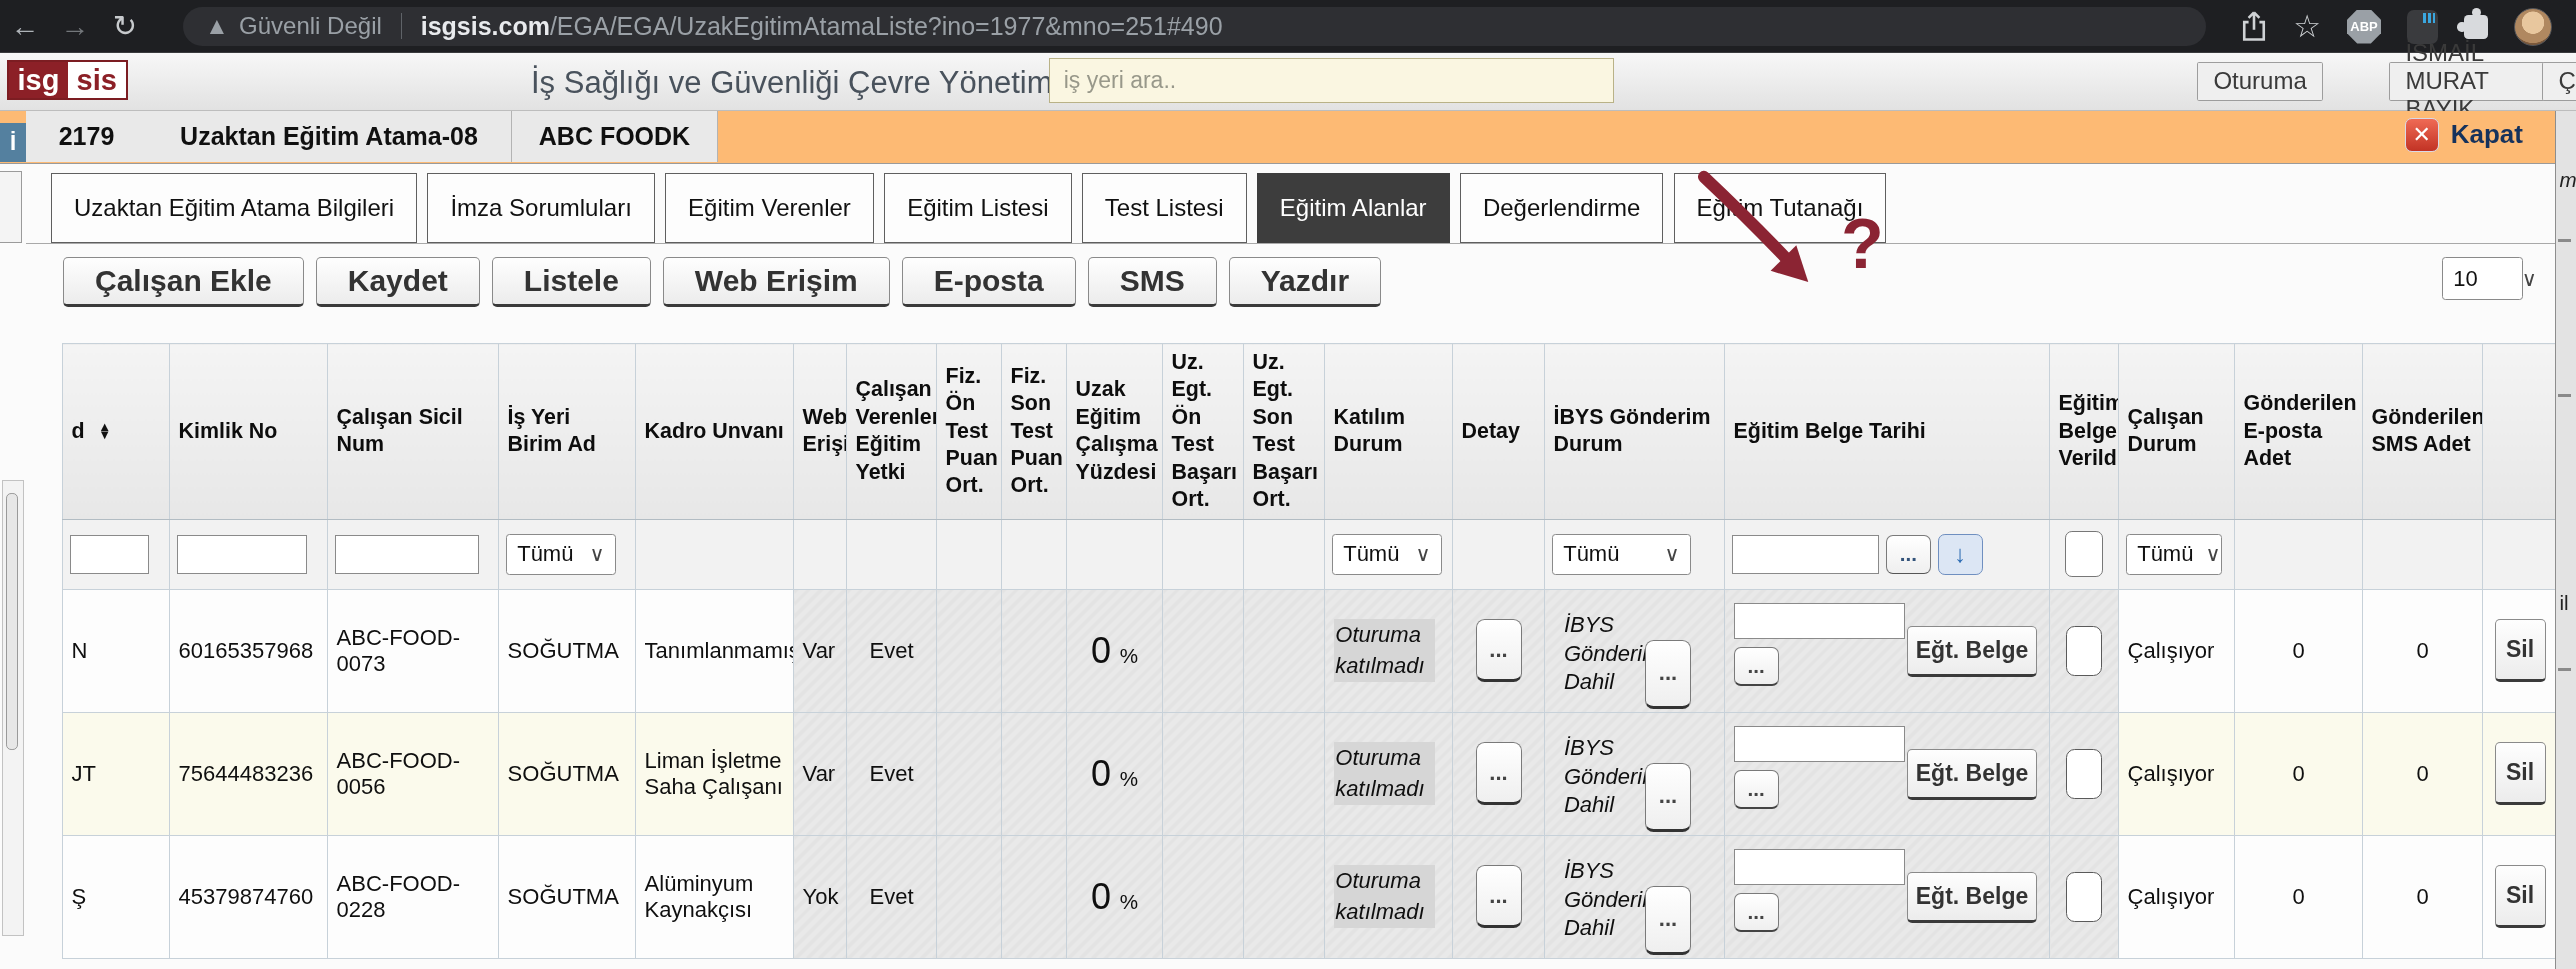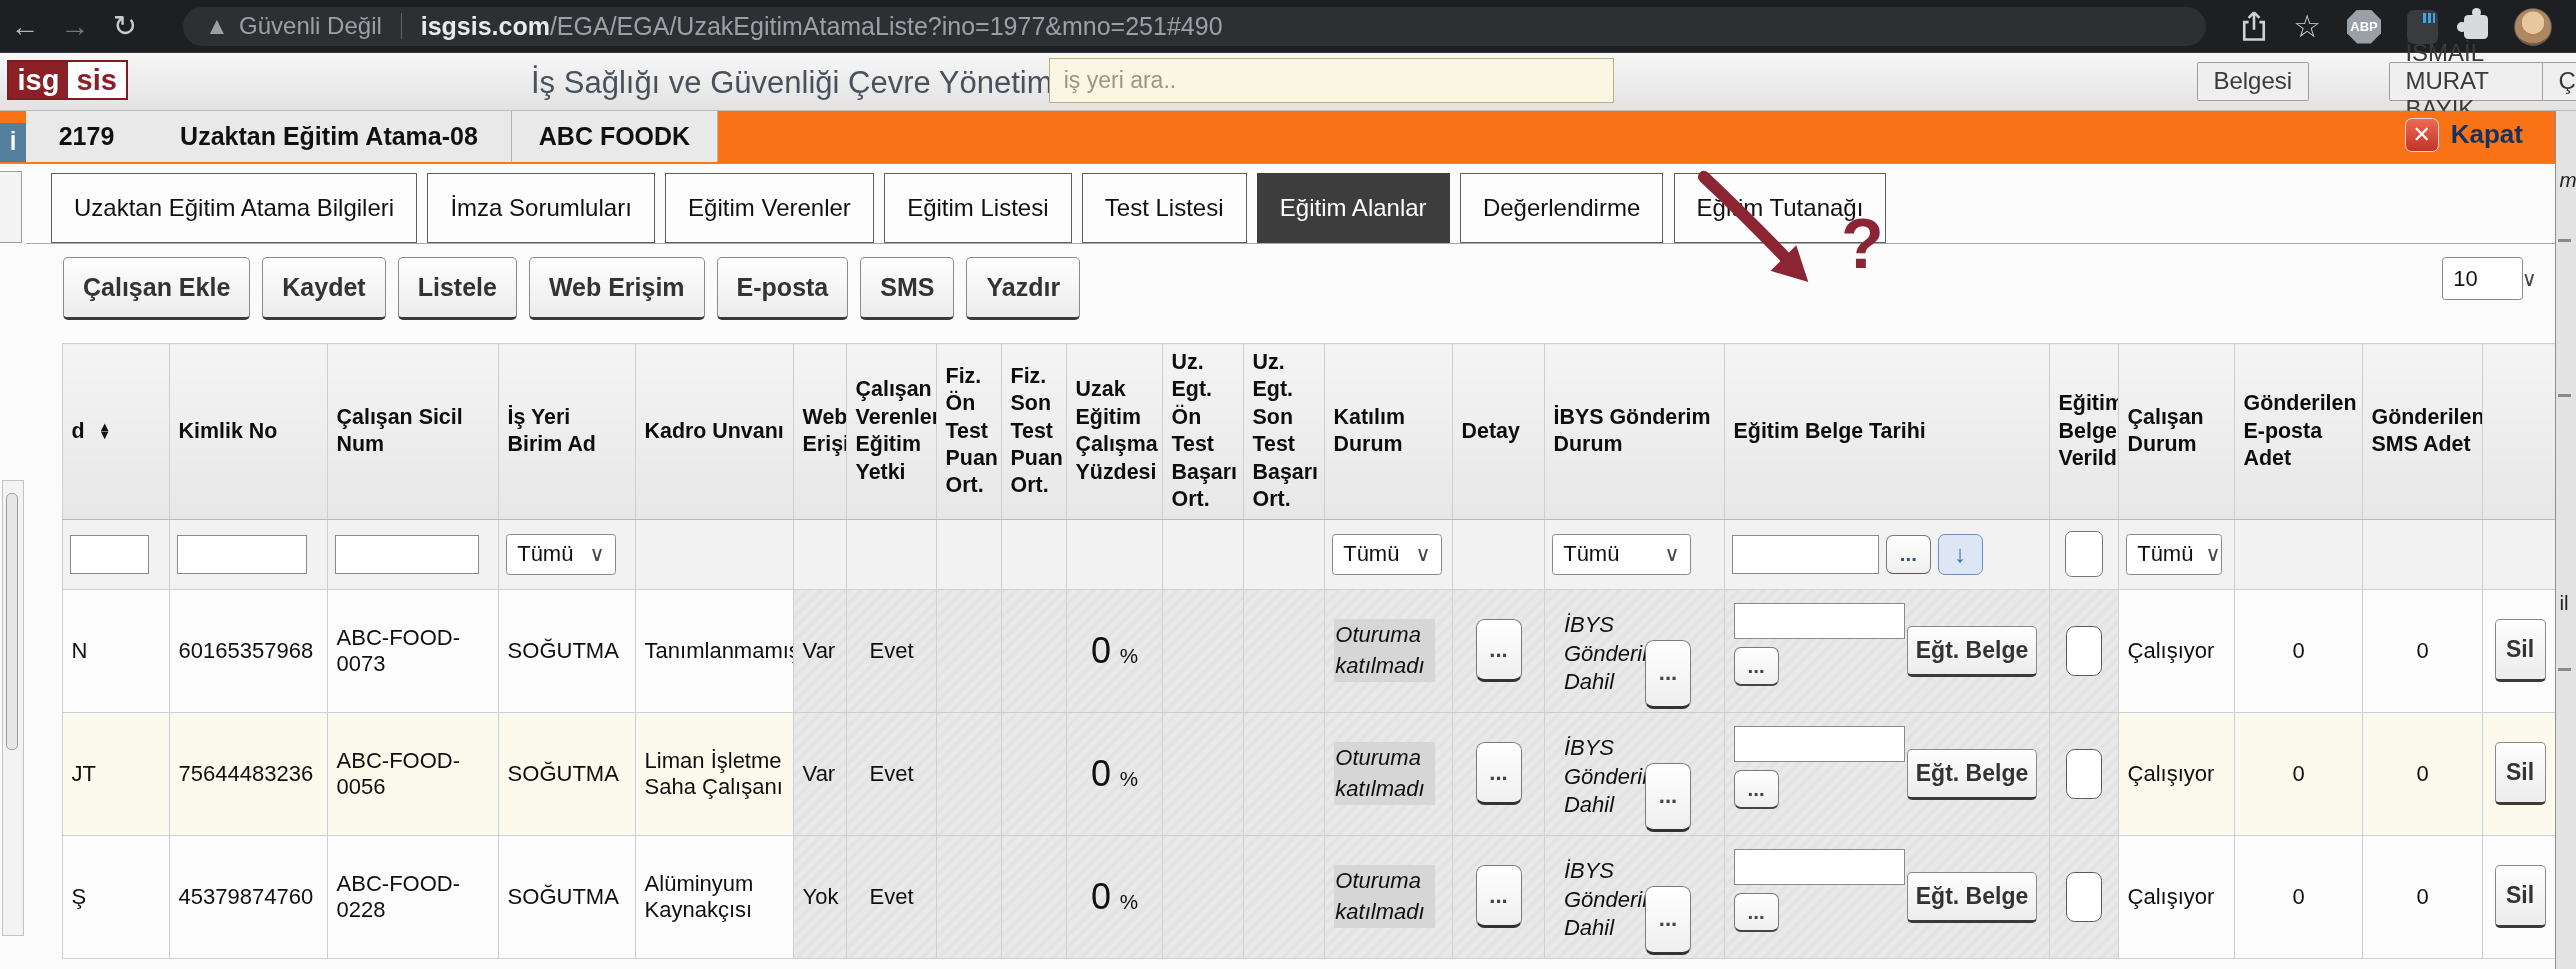--- a/index.html
+++ b/index.html
@@ -40,21 +40,21 @@
   #logo .p1 { background:#8c2027; color:#fff; font-weight:bold; font-size:29px; padding:1.7px 8.6px; }
   #logo .p2 { background:#fff; color:#8c2027; font-weight:bold; font-size:29px; padding:1.7px 8.6px; }
   #sys-title { position:absolute; left:531px; top:12px; font-size:31px; color:#49525c; }
   #jobsite-search { position:absolute; left:1049px; top:5.1px; width:565px; height:45px;
                     background:#faf6e1; border:0.9px solid #b9b287; font-size:23px; color:#55554a; padding:0 13.7px; }
   #jobsite-search::placeholder { color:#98988a; }
   .hdr-btn { position:absolute; top:8.6px; height:39px; background:#efefef; border:0.9px solid #9d9d9d;
              font-size:24px; color:#3a3a3a; display:flex; align-items:center; padding:0 15.4px; border-radius:1.7px; }
 
   
-  #window-bar { position:absolute; left:0; top:111px; width:2576px; height:53px; background:#f97316;
+  #window-bar { position:absolute; left:0; top:111px; width:2576px; height:53px; background:#fdba74;
                 border-bottom:1.7px solid #9a9a9a; }
   .win-cell { position:absolute; top:0; height:51px; display:flex; align-items:center; justify-content:center;
               font-size:25px; font-weight:bold; color:#101010; border-right:0.9px solid #b3b3b3; background:#e9e9e9; }
   #kapat { position:absolute; right:53px; top:6.9px; display:flex; align-items:center; gap:12px; }
   #kapat-x { width:34px; height:34px; border-radius:6.9px; border:1.7px solid #d9d9e8;
              background:linear-gradient(#ef6a55,#c23325); color:#fff; font-size:22px; font-weight:bold;
              display:flex; align-items:center; justify-content:center; }
   #kapat-label { font-size:26px; font-weight:bold; color:#16325c; }
 
   
@@ -71,21 +71,21 @@
   #panel-rule { position:absolute; left:26px; top:243px; width:2531px; height:0.9px; background:#a9a9a9; }
   #tabs-row { position:absolute; left:51px; top:173px; display:flex; gap:10.3px; }
   .tab { height:70px; display:flex; align-items:center; padding:0 22px; background:#fdfdfd;
          border:0.9px solid #5f5f5f; font-size:24px; color:#111; }
   .tab.active { background:#3d3d3d; border-color:#3d3d3d; color:#fff; }
 
   
   #toolbar { position:absolute; left:63px; top:257px; display:flex; gap:12px; }
   .btn3d { background:linear-gradient(#fefefe,#ececec); border:0.9px solid #8a8a8a; border-bottom:3.4px solid #3a3a3a;
            border-radius:5.1px; font-family:inherit; font-weight:bold; color:#333; }
-  .tool-btn { height:63px; padding:0 19px; font-size:25px; }
+  .tool-btn { height:50px; padding:0 31px; font-size:30px; }
   .sel { background:#fff; border:0.9px solid #8a8a8a; border-radius:3.4px; display:flex; align-items:center;
          justify-content:space-between; padding:0 10.3px; font-size:22px; color:#111; height:41px; }
   .sel .chev { font-size:20.6px; color:#444; margin-left:12px; }
   #page-size { position:absolute; left:2442px; top:257px; width:81px; height:43px;gap:32px; }
 
   
   #annot-arrow { position:absolute; left:1661px; top:158px; }
   #annot-q { position:absolute; left:1841px; top:204px; font-size:70px; font-weight:bold; color:#8b2433; }
 
   
@@ -158,21 +158,21 @@
   </div>
 </div>
 
 <div id="app-header">
   <div id="logo">
     <span class="p1">isg</span>
     <span class="p2">sis</span>
   </div>
   <div id="sys-title">İş Sağlığı ve Güvenliği Çevre Yönetim ve Denetim Sistemi</div>
   <input id="jobsite-search" placeholder="iş yeri ara.." style="">
-  <div class="hdr-btn" style="left:2197px">Belgesi</div>
+  <div class="hdr-btn" style="left:2197px">Oturuma</div>
   <div class="hdr-btn" style="left:2389px">İSMAİL MURAT BAYIK</div>
   <div class="hdr-btn" style="left:2542px; width:60px">Çık</div>
 </div>
 
 <div id="window-bar">
   <div class="win-cell" style="left:26px; width:122px">2179</div>
   <div class="win-cell" style="left:147px; width:365px">Uzaktan Eğitim Atama-08</div>
   <div class="win-cell" style="left:512px; width:206px">ABC FOODK</div>
   <div id="kapat">
     <span id="kapat-x">✕</span>

